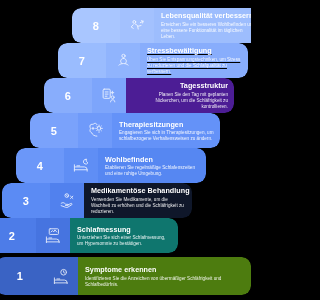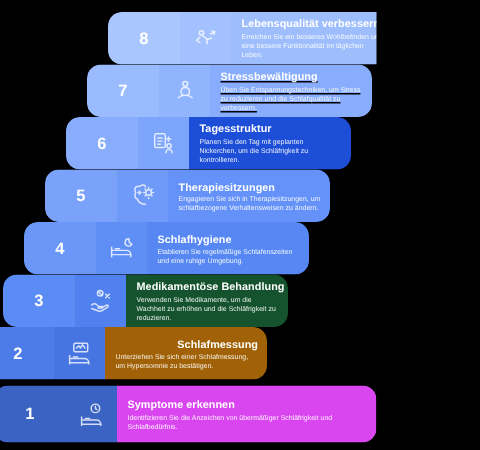--- a/index.html
+++ b/index.html
@@ -131,21 +131,21 @@
       </div>
       <div class="icon-cell" style="background: rgb(125, 165, 251);">
         <svg width="17" height="17" viewBox="0 0 24 24" fill="none" stroke="#ffffff" stroke-width="1.4" stroke-linecap="round" stroke-linejoin="round">
           <rect x="3" y="3" width="10" height="13" rx="1.5"></rect>
           <path d="M6 7h4M6 10h4M6 13h2.5"></path>
           <path d="M16 6v4M14 8h4"></path>
           <circle cx="16.5" cy="14.5" r="2"></circle>
           <path d="M13.5 21c0-1.8 1.4-3 3-3s3 1.2 3 3"></path>
         </svg>
       </div>
-      <div class="text-cell" style="background: #1d4ed8;">
+      <div class="text-cell" style="background: #4c1d95; text-align: right;">
         <div class="t-title">Tagesstruktur</div>
         <div class="t-desc">Planen Sie den Tag mit geplanten Nickerchen, um die Schläfrigkeit zu kontrollieren.</div>
       </div>
     </div>
     <div class="step s5">
       <div class="num-cell" style="background: rgb(122, 162, 251);">
         <span>5</span>
       </div>
       <div class="icon-cell" style="background: rgb(111, 154, 250);">
         <svg width="17" height="17" viewBox="0 0 24 24" fill="none" stroke="#ffffff" stroke-width="1.4" stroke-linecap="round" stroke-linejoin="round">
@@ -166,71 +166,71 @@
       </div>
       <div class="icon-cell" style="background: rgb(95, 142, 245);">
         <svg width="17" height="17" viewBox="0 0 24 24" fill="none" stroke="#ffffff" stroke-width="1.4" stroke-linecap="round" stroke-linejoin="round">
           <path d="M2 18v-7M2 14h14a4 4 0 0 1 4 4v0H2"></path>
           <path d="M20 18v2M2 18v2"></path>
           <path d="M5.5 12.5h4"></path>
           <path d="M18.5 3.2a3.4 3.4 0 1 0 2.6 5 4.2 4.2 0 0 1-2.6-5z"></path>
         </svg>
       </div>
       <div class="text-cell" style="background: rgb(86, 135, 242);">
-        <div class="t-title">Schlafhygiene</div>
+        <div class="t-title">Wohlbefinden</div>
         <div class="t-desc">Etablieren Sie regelmäßige Schlafenszeiten und eine ruhige Umgebung.</div>
       </div>
     </div>
     <div class="step s3">
       <div class="num-cell" style="background: rgb(91, 139, 244);">
         <span>3</span>
       </div>
       <div class="icon-cell" style="background: rgb(81, 129, 238);">
         <svg width="17" height="17" viewBox="0 0 24 24" fill="none" stroke="#ffffff" stroke-width="1.4" stroke-linecap="round" stroke-linejoin="round">
           <circle cx="11" cy="5" r="2.6"></circle>
           <path d="M9.2 3.2l3.6 3.6"></path>
           <path d="M16.2 5.8l3.4 3.4M19.6 5.8l-3.4 3.4"></path>
           <path d="M3 16c1.6-1.3 3.6-1.3 5 0l1.6 1.4h3c1 0 1 1.5 0 1.5H9"></path>
           <path d="M12 18.2l5.2-2c1-.4 1.8 1 .9 1.7l-5.4 3.4c-1 .6-2.2.7-3.3.3L3 19.3"></path>
         </svg>
       </div>
-      <div class="text-cell" style="background: #14532d;">
+      <div class="text-cell" style="background: #0f172a;">
         <div class="t-title">Medikamentöse Behandlung</div>
         <div class="t-desc">Verwenden Sie Medikamente, um die Wachheit zu erhöhen und die Schläfrigkeit zu reduzieren.</div>
       </div>
     </div>
     <div class="step s2">
       <div class="num-cell" style="background: rgb(77, 124, 232);">
         <span>2</span>
       </div>
       <div class="icon-cell" style="background: rgb(70, 116, 224);">
         <svg width="17" height="17" viewBox="0 0 24 24" fill="none" stroke="#ffffff" stroke-width="1.4" stroke-linecap="round" stroke-linejoin="round">
           <rect x="6" y="2.5" width="13" height="8" rx="1.2"></rect>
           <path d="M8.5 7l2-2 1.8 2 1.7-3 2.5 3"></path>
           <path d="M2 21v-7M2 17h14a4 4 0 0 1 4 4v0H2"></path>
           <path d="M5.5 15.5h4"></path>
           <path d="M20 21v1M2 21v1"></path>
         </svg>
       </div>
-      <div class="text-cell" style="background: #a16207; align-items: flex-end;">
+      <div class="text-cell" style="background: #0f766e;">
         <div class="t-title">Schlafmessung</div>
         <div class="t-desc">Unterziehen Sie sich einer Schlafmessung, um Hypersomnie zu bestätigen.</div>
       </div>
     </div>
     <div class="step s1">
       <div class="num-cell" style="background: rgb(58, 99, 196);">
         <span>1</span>
       </div>
       <div class="icon-cell" style="background: rgb(58, 99, 196);">
         <svg width="17" height="17" viewBox="0 0 24 24" fill="none" stroke="#ffffff" stroke-width="1.4" stroke-linecap="round" stroke-linejoin="round">
           <circle cx="15" cy="6" r="4"></circle>
           <path d="M15 4v2.2l1.4.9"></path>
           <path d="M2 21v-7M2 17h14a4 4 0 0 1 4 4v0H2"></path>
           <path d="M5.5 15.5h4"></path>
           <path d="M20 21v1M2 21v1"></path>
         </svg>
       </div>
-      <div class="text-cell" style="background: #d946ef;">
+      <div class="text-cell" style="background: #4d7c0f;">
         <div class="t-title">Symptome erkennen</div>
         <div class="t-desc">Identifizieren Sie die Anzeichen von übermäßiger Schläfrigkeit und Schlafbedürfnis.</div>
       </div>
     </div>
   </div>
 
 </body></html>

